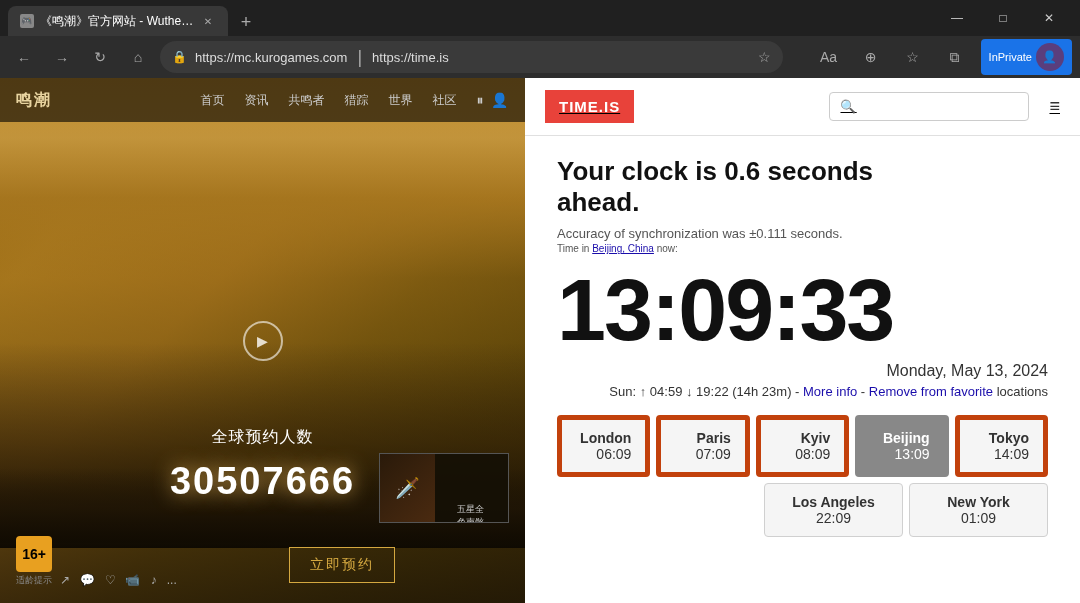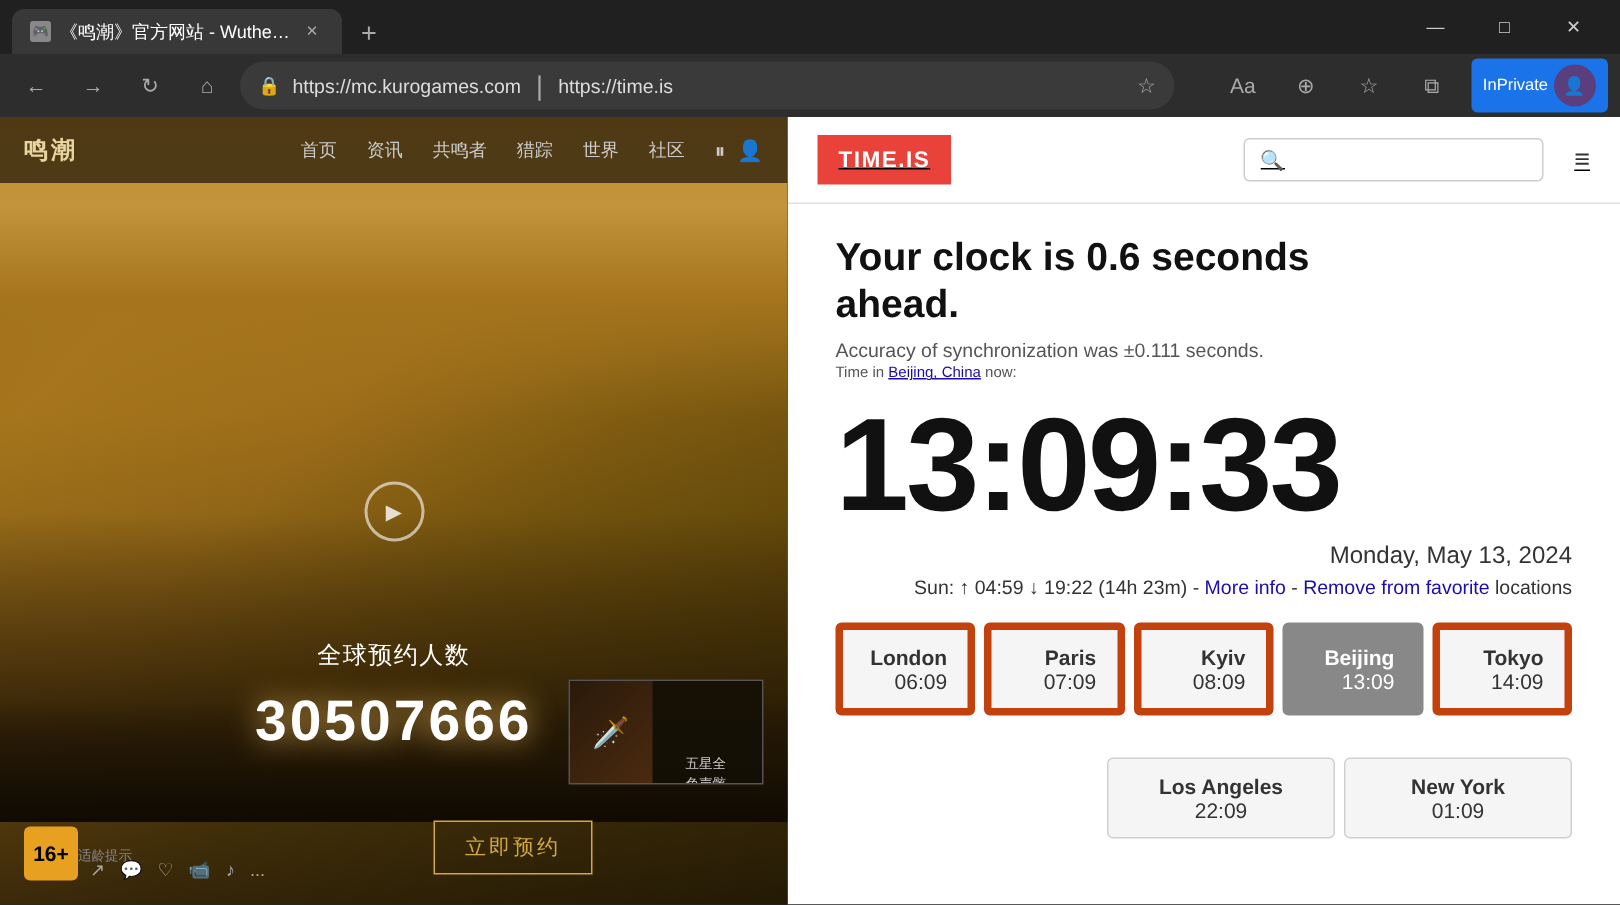--- a/index.html
+++ b/index.html
@@ -175,21 +175,21 @@
       text-shadow: 0 0 20px rgba(255,200,100,0.8);
     }
 
     
     .age-rating {
       position: absolute;
       bottom: 16px;
       left: 16px;
       z-index: 10;
       display: flex;
-      flex-direction: row;
+      flex-direction: column;
       align-items: center;
     }
     .age-box {
       background: #e8a020;
       color: #000;
       font-size: 14px;
       font-weight: bold;
       width: 36px;
       height: 36px;
       display: flex;
@@ -384,28 +384,27 @@
     .city-time {
       font-size: 14px;
       color: #333;
     }
     .city-cards-row2 {
       display: flex;
       gap: 6px;
       justify-content: flex-end;
     }
     .city-card-wide {
-      width: 152px;
+      width: 139px;
       border: 1px solid #d0d0d0;
       border-radius: 4px;
       padding: 10px 14px;
       text-align: center;
       background: #f5f5f5;
       cursor: pointer;
-      margin-top: 22px;
     }
   </style>
 </head>
 <body>
 
 <div class="browser-titlebar">
   <div class="browser-tabs">
     <div class="browser-tab active">
       <div class="tab-favicon">
         <span style="font-size:9px;">🎮</span>

